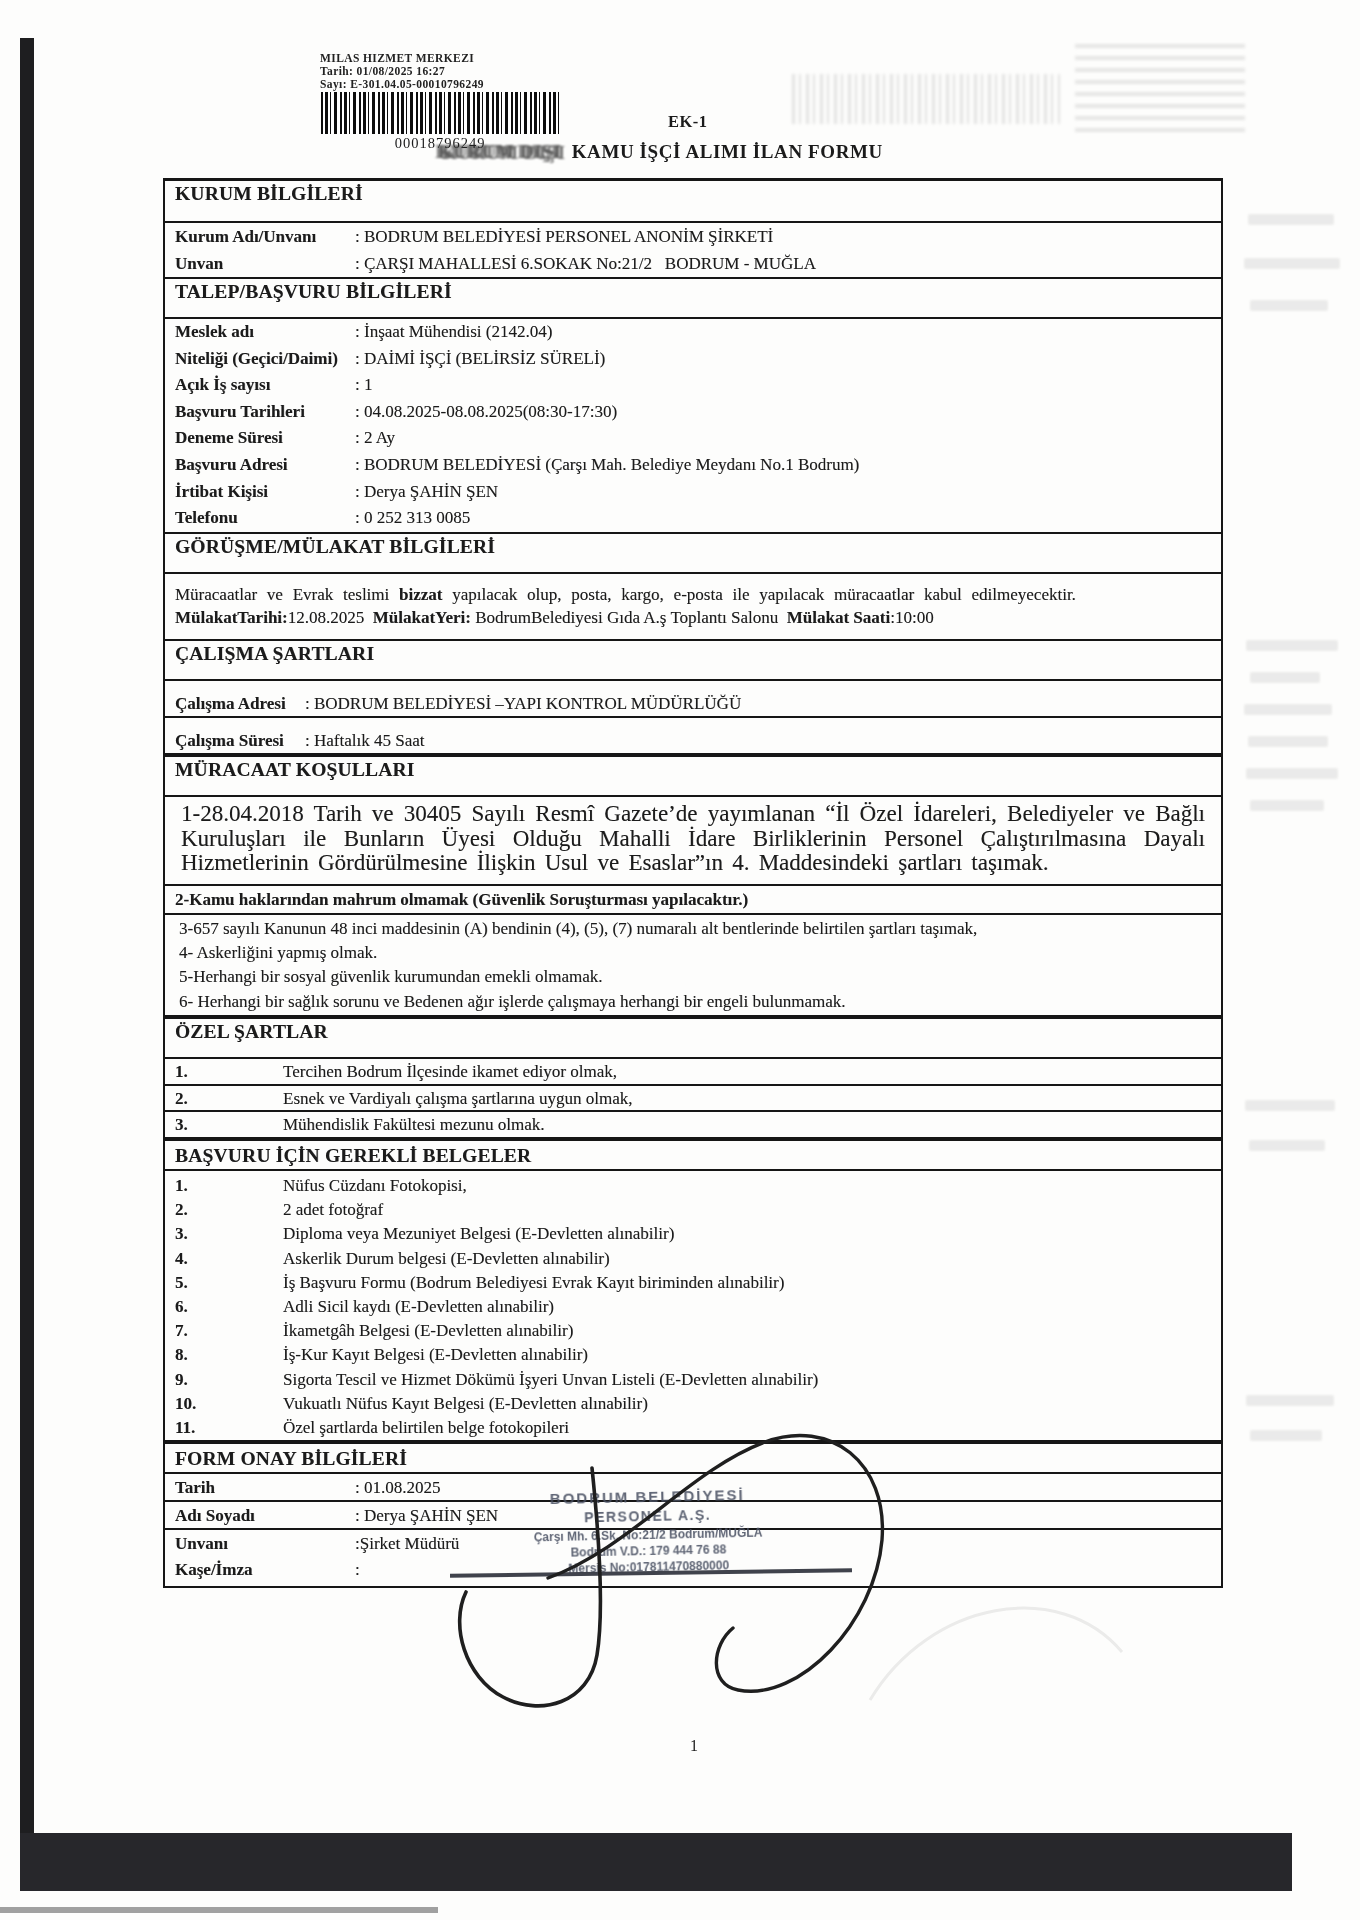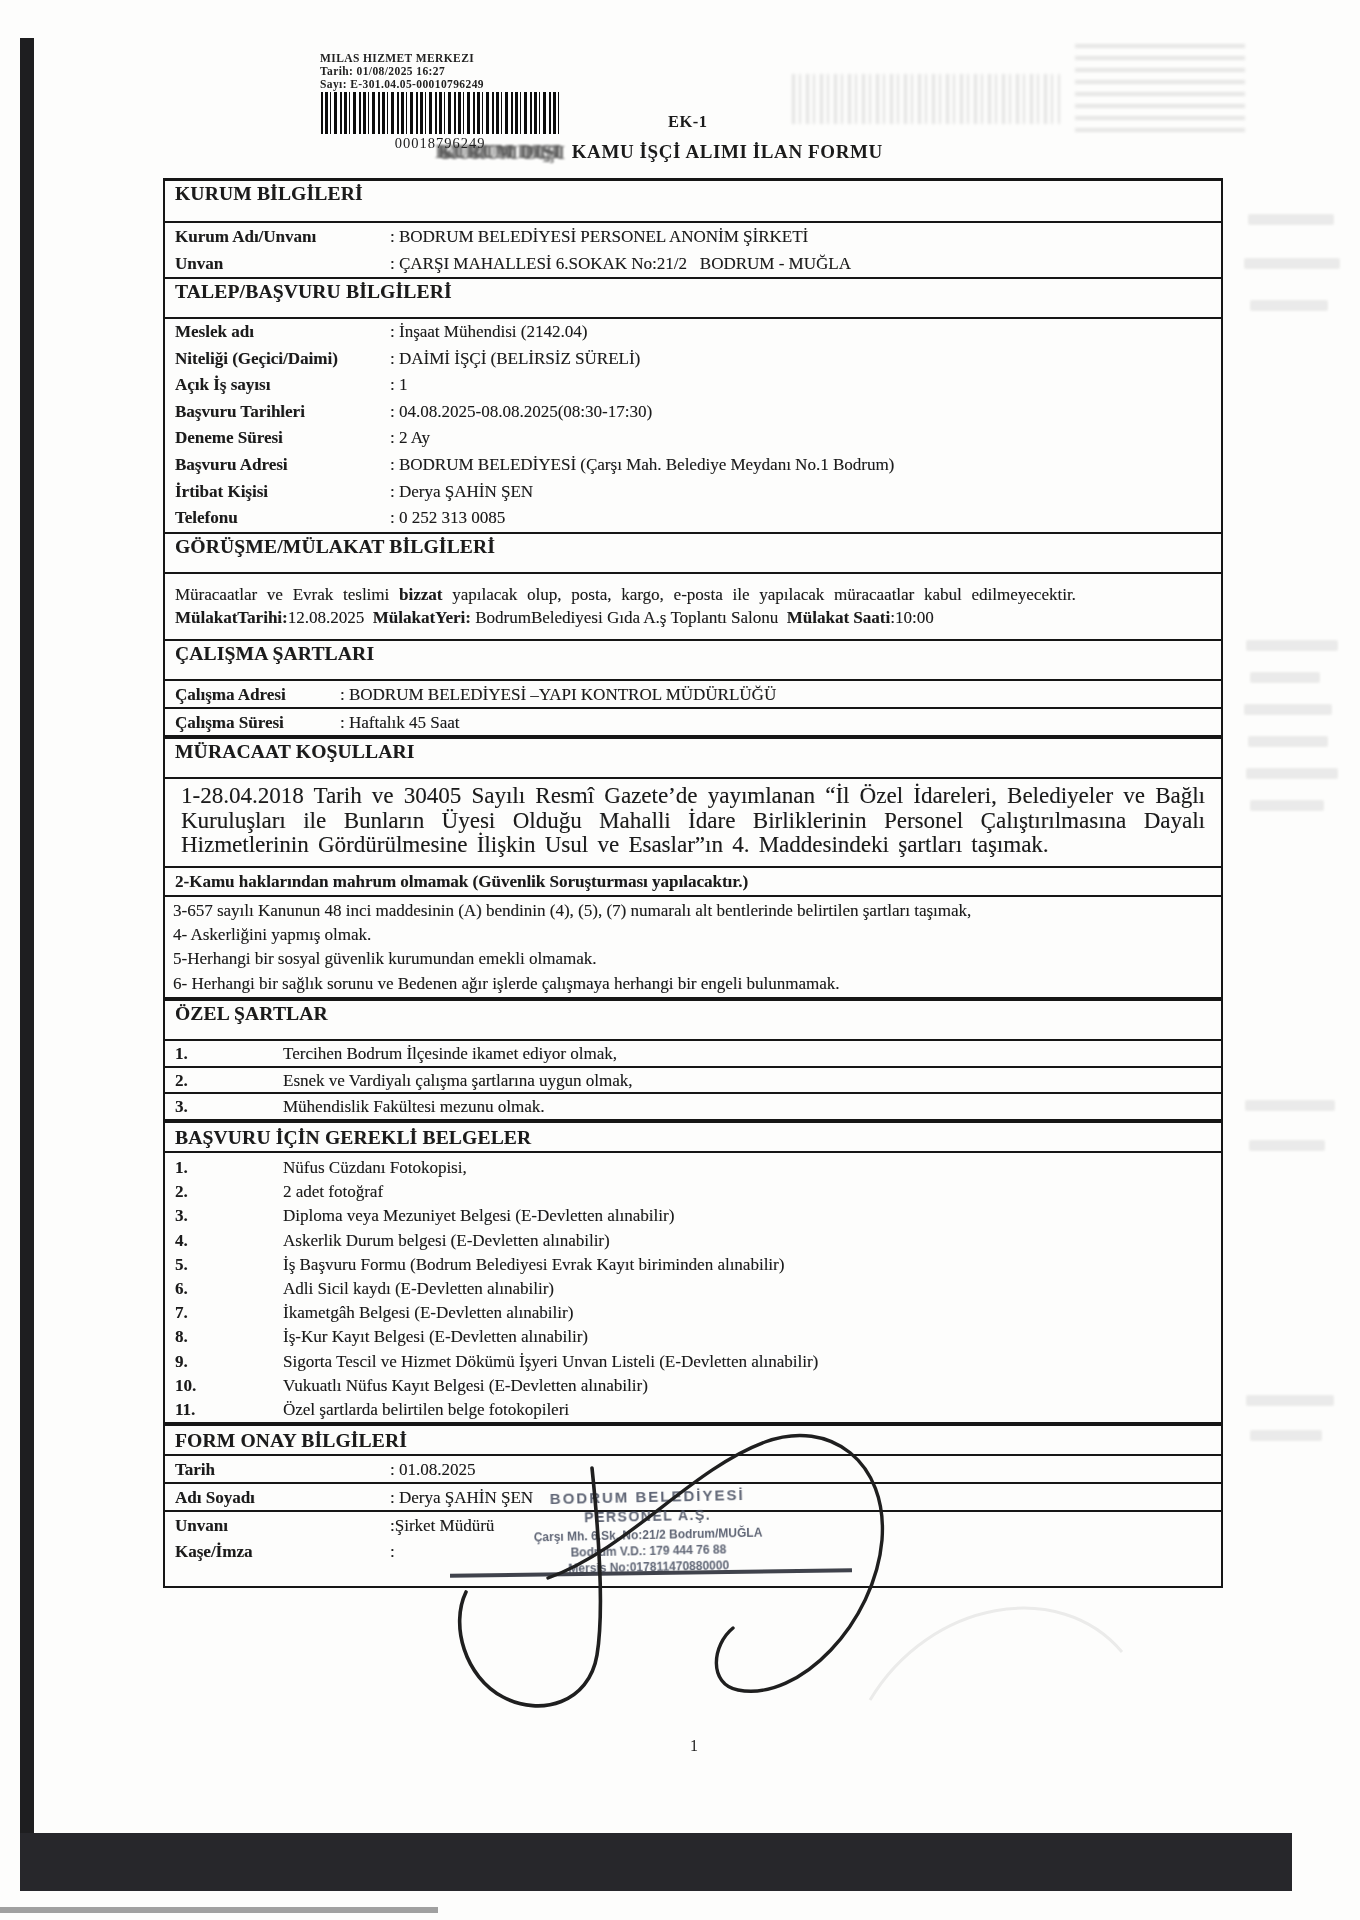--- a/index.html
+++ b/index.html
@@ -26,34 +26,34 @@
   .doc-title{left:438px;top:141px;font-weight:bold;font-size:19px;letter-spacing:.6px;white-space:nowrap;}
   .smudge{filter:blur(1.3px);opacity:.72;text-shadow:4px 1px 0 #3a3a3a,-3px 0 0 #555;margin-right:10px;}
   
   .tbl{left:163px;top:178px;width:1060px;height:1410px;border:2px solid #161616;border-top-width:3px;
        box-sizing:border-box;overflow:hidden;background:transparent;
        text-shadow:.3px .3px .4px rgba(25,25,25,.35);}
   .sec{box-sizing:border-box;height:42px;padding:2px 10px 0;border-top:2px solid #161616;border-bottom:2px solid #161616;
        font-weight:bold;font-size:19.5px;letter-spacing:.2px;}
   .sec.first{border-top:none;}
   .sec.h32{height:32px;padding-top:4px;}
-  .kv{display:flex;padding:0 10px;font-size:17px;gap:35px;}
+  .kv{display:flex;padding:0 10px;font-size:17px;}
   .kv .k{flex:0 0 180px;font-weight:bold;}
   .kv .v{flex:1;}
   .kurum .kv{line-height:27px;}
   .talep .kv{line-height:26.6px;}
-  .calisma .kv{line-height:25px;border-bottom:2px solid #161616;padding-top:1px;}
+  .calisma .kv{line-height:25px;border-bottom:2px solid #161616;padding-top:10px;}
   .calisma .kv .k{flex:0 0 130px;}
   .bb{border-bottom:2px solid #161616;}
   .gor-block{padding:9px 10px 10px;font-size:17px;line-height:23.2px;}
   .gor-para{text-align:justify;word-spacing:5.5px;}
   .mur1{padding:5px 16px 8px;font-size:23px;line-height:24.5px;text-align:justify;word-spacing:3.5px;
         border-bottom:2px solid #161616;}
   .mur2{padding:1px 10px;font-size:17px;line-height:25px;border-bottom:2px solid #161616;font-weight:bold;}
-  .mur36{padding:2px 8px 1px;font-size:17px;line-height:24.4px;border-bottom:2px solid #161616;}
+  .mur36{padding:2px 14px 1px;font-size:17px;line-height:24.4px;border-bottom:2px solid #161616;}
   .li{display:flex;padding:0 10px;font-size:17px;}
   .li .no{flex:0 0 108px;font-weight:bold;}
   .ozel .li{line-height:23.6px;border-bottom:2px solid #161616;padding-top:1px;}
   .belgeler-list{padding-top:3px;}
   .belgeler-list .li{line-height:24.2px;}
   .fo .kv{line-height:25px;padding-top:1px;}
   .fo .kv.bb{border-bottom:2px solid #161616;}
   .kase-row{height:90px;}
   
   .stamp{left:448px;top:1488px;width:400px;text-align:center;transform:rotate(-1.2deg);

